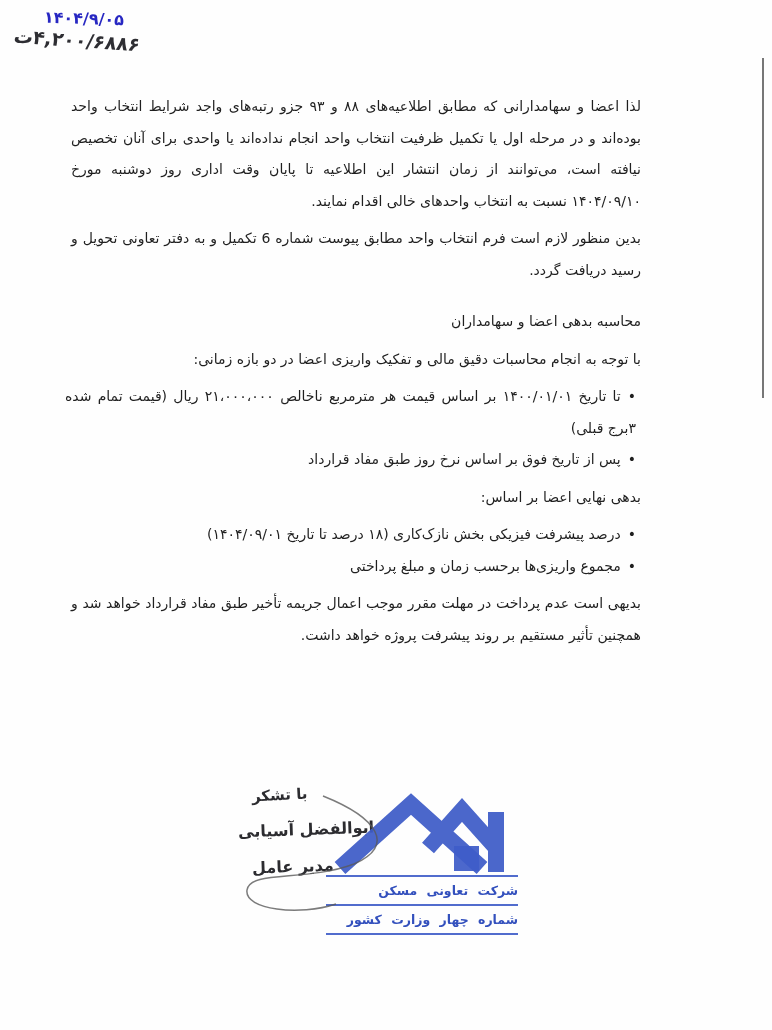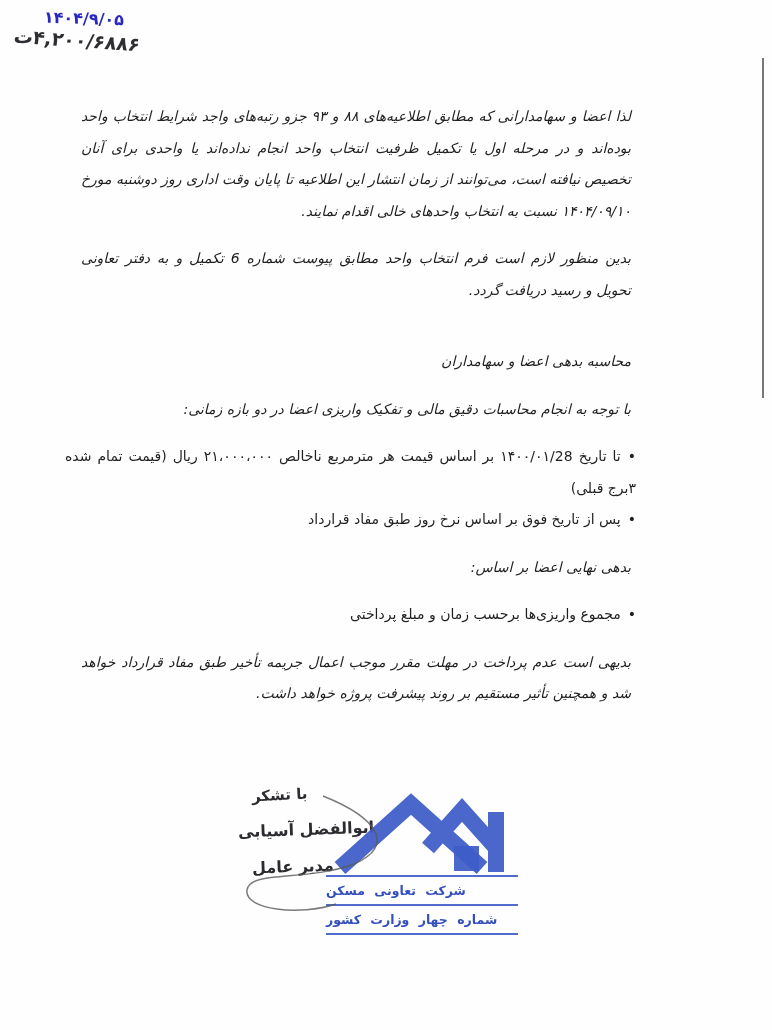--- a/index.html
+++ b/index.html
@@ -8,36 +8,36 @@
 
   
   .hw-date{position:absolute;top:9px;left:44px;color:#2727c2;font-size:16px;font-weight:bold;
            letter-spacing:3px;transform:rotate(2deg);white-space:nowrap;}
   .hw-ref{position:absolute;top:29px;left:14px;color:#2e2e33;font-size:19px;font-weight:bold;
           letter-spacing:2px;transform:rotate(4deg) skewX(-6deg);white-space:nowrap;}
 
   
   .doc-body{position:absolute;top:85px;right:125px;width:582px;direction:rtl;
             color:#1f1f1f;font-size:14px;line-height:31.5px;text-align:justify;}
-  .doc-body p{margin:16px;font-style:italic;}
+  .doc-body p{margin:6px;}
   .gap{height:8px;}
   .bullet{padding-right:11px;}
   .bullet::before{content:"•";padding-left:7px;}
 
   
   .sig{position:absolute;color:#2c2c30;font-weight:bold;white-space:nowrap;direction:rtl;}
   .sig-thanks{top:786px;left:252px;font-size:15px;transform:rotate(-3deg);}
   .sig-name{top:820px;left:238px;font-size:16px;transform:rotate(-2deg);}
   .sig-title{top:857px;left:252px;font-size:16px;transform:rotate(-2deg);}
   .sig-scribble{position:absolute;top:780px;left:228px;z-index:3;}
 
   
   .stamp{position:absolute;top:786px;left:326px;width:192px;z-index:2;}
   .stamp-logo{display:block;}
-  .stamp-box{border-top:2px solid rgba(62,92,200,.9);direction:rtl;text-align:left;}
+  .stamp-box{border-top:2px solid rgba(62,92,200,.9);direction:rtl;text-align:right;}
   .stamp-row{border-bottom:2px solid rgba(62,92,200,.9);color:#3350bd;font-weight:bold;
              font-size:12.5px;line-height:27px;letter-spacing:.5px;word-spacing:5px;white-space:nowrap;}
 
   
   .scan-edge{position:absolute;top:58px;left:762px;width:2px;height:340px;background:#4a4a4a;opacity:.75;}
 </style>
 </head>
 <body>
 
 <div class="page">
@@ -50,23 +50,24 @@
   </div>
 
   <div class="scan-edge"></div>
 
   <div class="doc-body">
     <p>لذا اعضا و سهامدارانی که مطابق اطلاعیه‌های ۸۸ و ۹۳ جزو رتبه‌های واجد شرایط انتخاب واحد بوده‌اند و در مرحله اول یا تکمیل ظرفیت انتخاب واحد انجام نداده‌اند یا واحدی برای آنان تخصیص نیافته است، می‌توانند از زمان انتشار این اطلاعیه تا پایان وقت اداری روز دوشنبه مورخ ۱۴۰۴/۰۹/۱۰ نسبت به انتخاب واحدهای خالی اقدام نمایند.</p>
     <p>بدین منظور لازم است فرم انتخاب واحد مطابق پیوست شماره 6 تکمیل و به دفتر تعاونی تحویل و رسید دریافت گردد.</p>
     <div class="gap"></div>
     <p>محاسبه بدهی اعضا و سهامداران</p>
     <p>با توجه به انجام محاسبات دقیق مالی و تفکیک واریزی اعضا در دو بازه زمانی:</p>
-    <div class="bullet">تا تاریخ ۱۴۰۰/۰۱/28 بر اساس قیمت هر مترمربع ناخالص ۲۱،۰۰۰،۰۰۰ ریال (قیمت تمام شده ۳برج قبلی)</div>
+    <div class="bullet">تا تاریخ ۱۴۰۰/۰۱/۰۱ بر اساس قیمت هر مترمربع ناخالص ۲۱،۰۰۰،۰۰۰ ریال (قیمت تمام شده ۳برج قبلی)</div>
     <div class="bullet">پس از تاریخ فوق بر اساس نرخ روز طبق مفاد قرارداد</div>
     <p>بدهی نهایی اعضا بر اساس:</p>
+    <div class="bullet">درصد پیشرفت فیزیکی بخش نازک‌کاری (۱۸ درصد تا تاریخ ۱۴۰۴/۰۹/۰۱)</div>
     <div class="bullet">مجموع واریزی‌ها برحسب زمان و مبلغ پرداختی</div>
     <p>بدیهی است عدم پرداخت در مهلت مقرر موجب اعمال جریمه تأخیر طبق مفاد قرارداد خواهد شد و همچنین تأثیر مستقیم بر روند پیشرفت پروژه خواهد داشت.</p>
   </div>
 
   <div class="sig sig-thanks">با تشکر</div>
   <div class="sig sig-name">ابوالفضل آسیابی</div>
   <div class="sig sig-title">مدیر عامل</div>
 
   <svg class="sig-scribble" width="210" height="150" viewBox="0 0 210 150">
     <path d="M 95,16 C 150,38 168,66 126,84 C 78,102 22,90 19,110 C 16,130 72,136 108,124" fill="none" stroke="#5a5a5a" stroke-width="1.5" opacity="0.8"></path>

